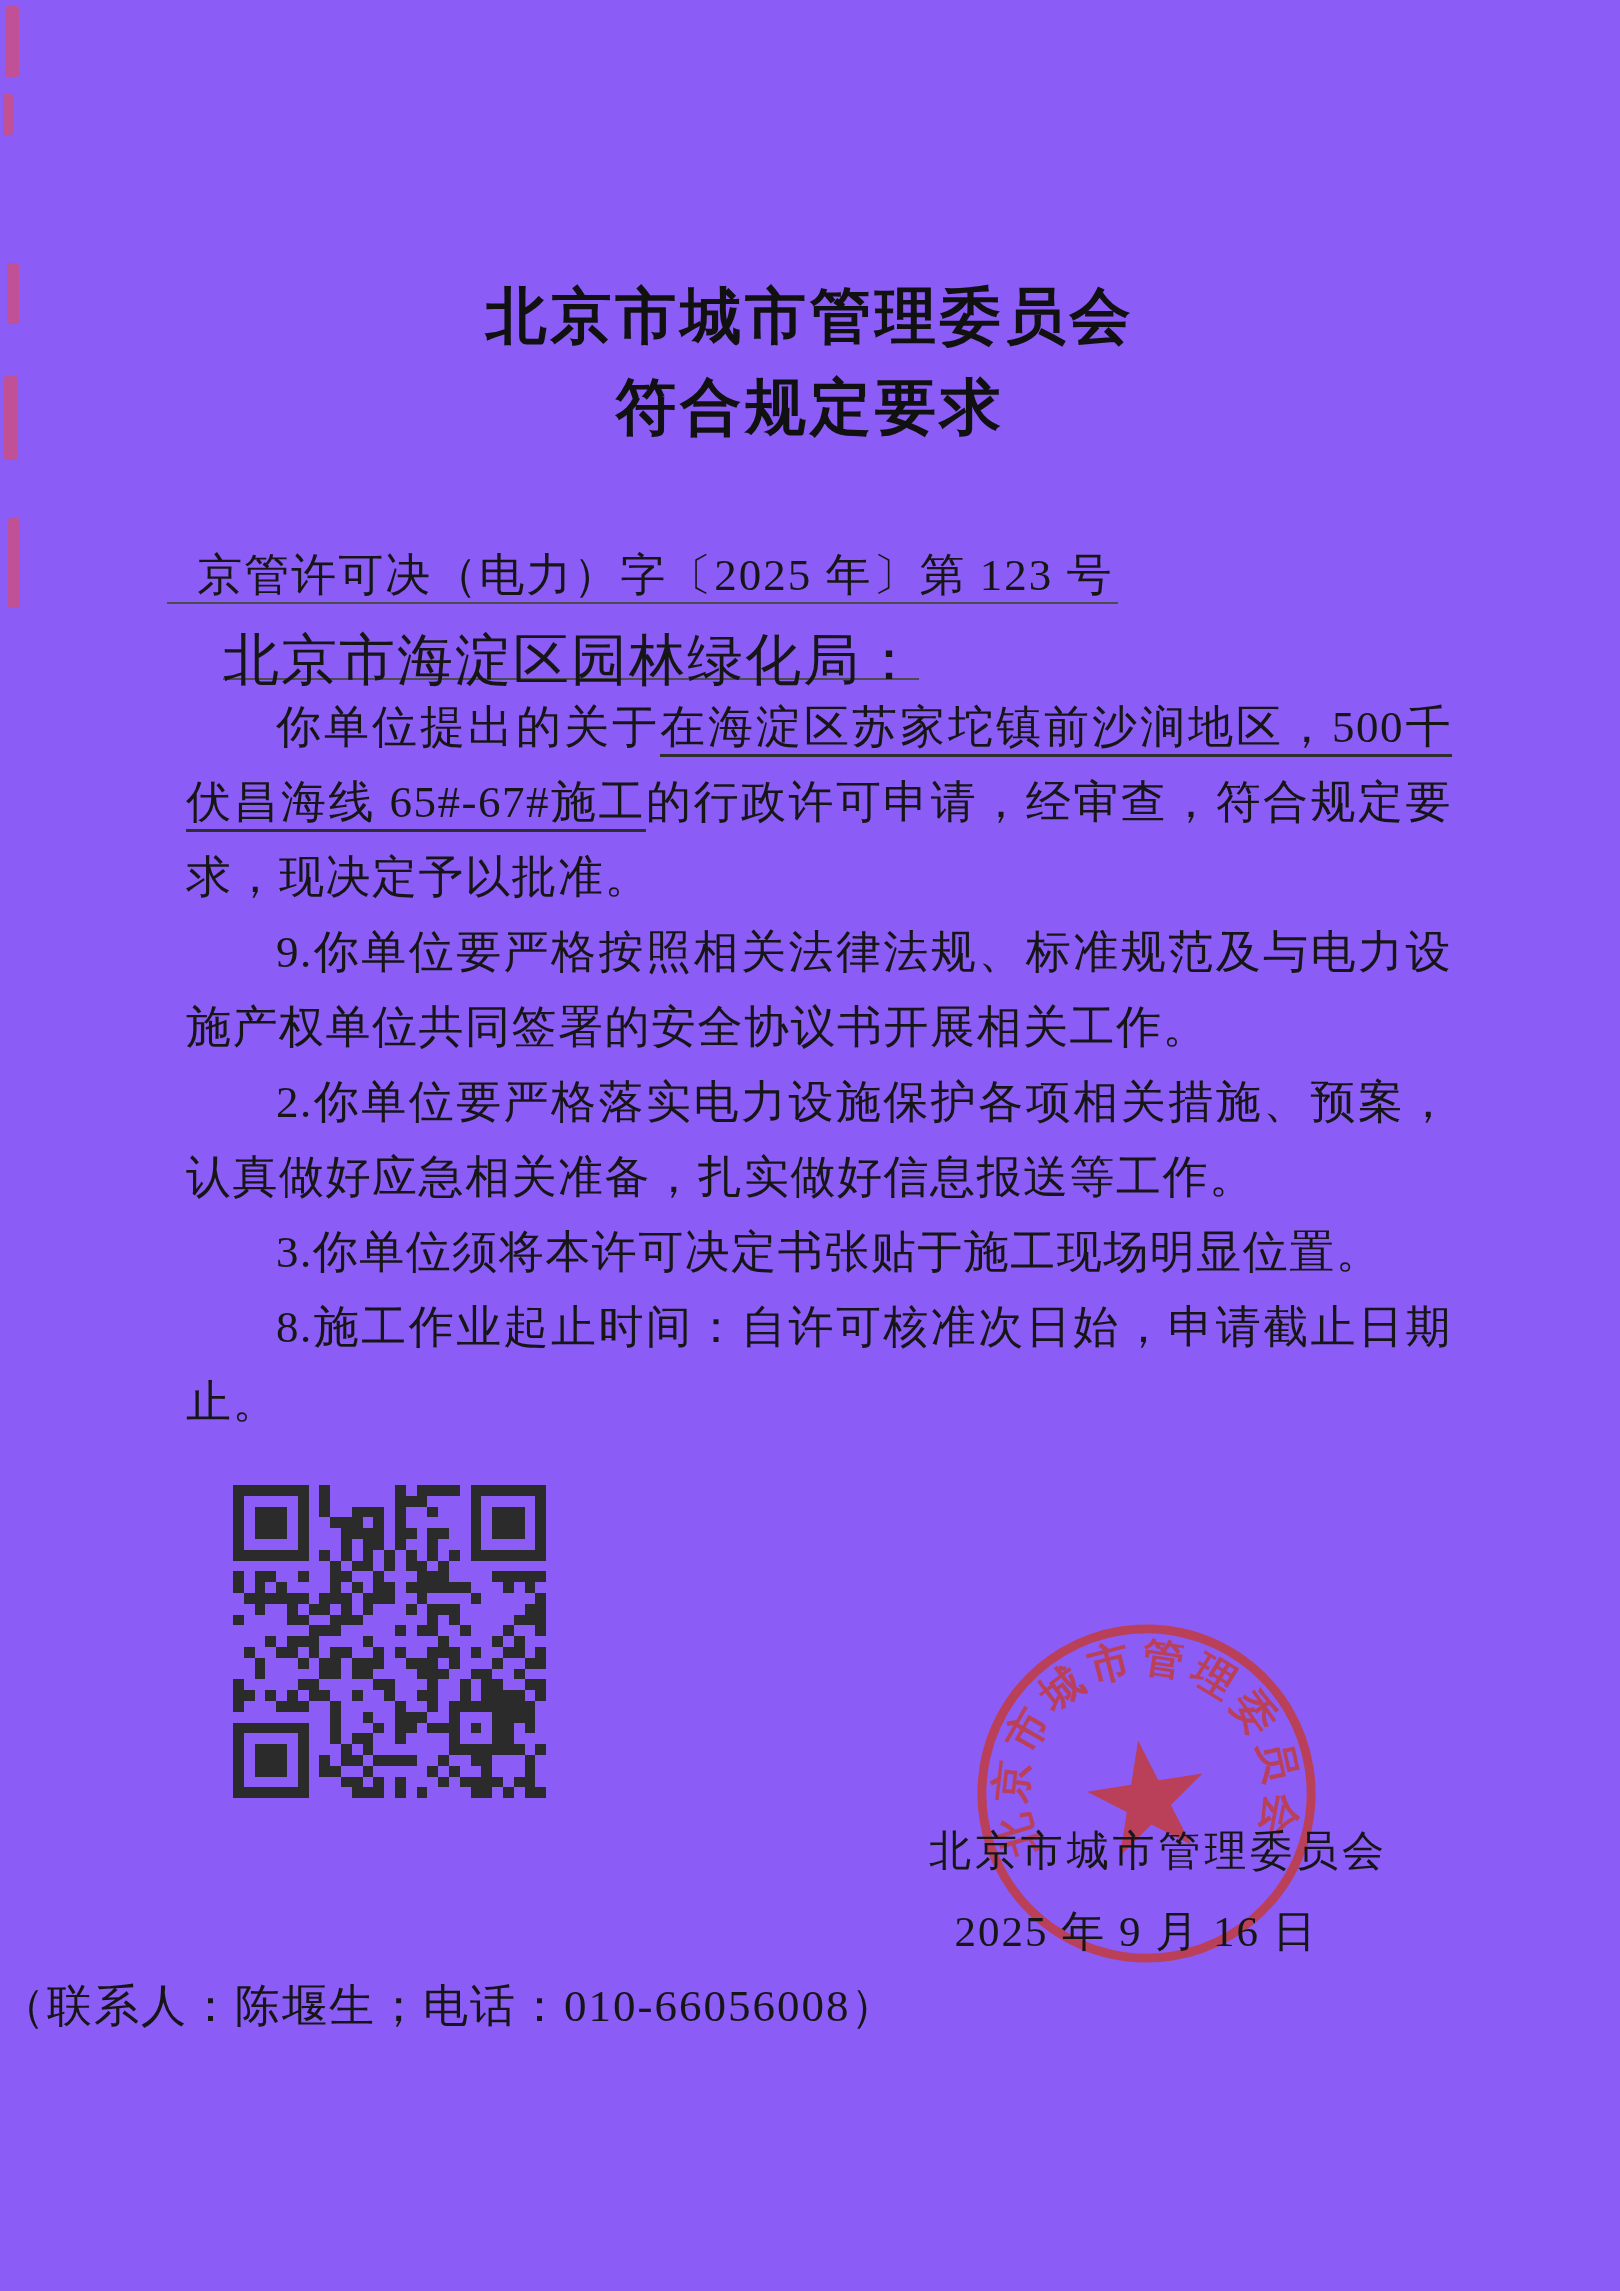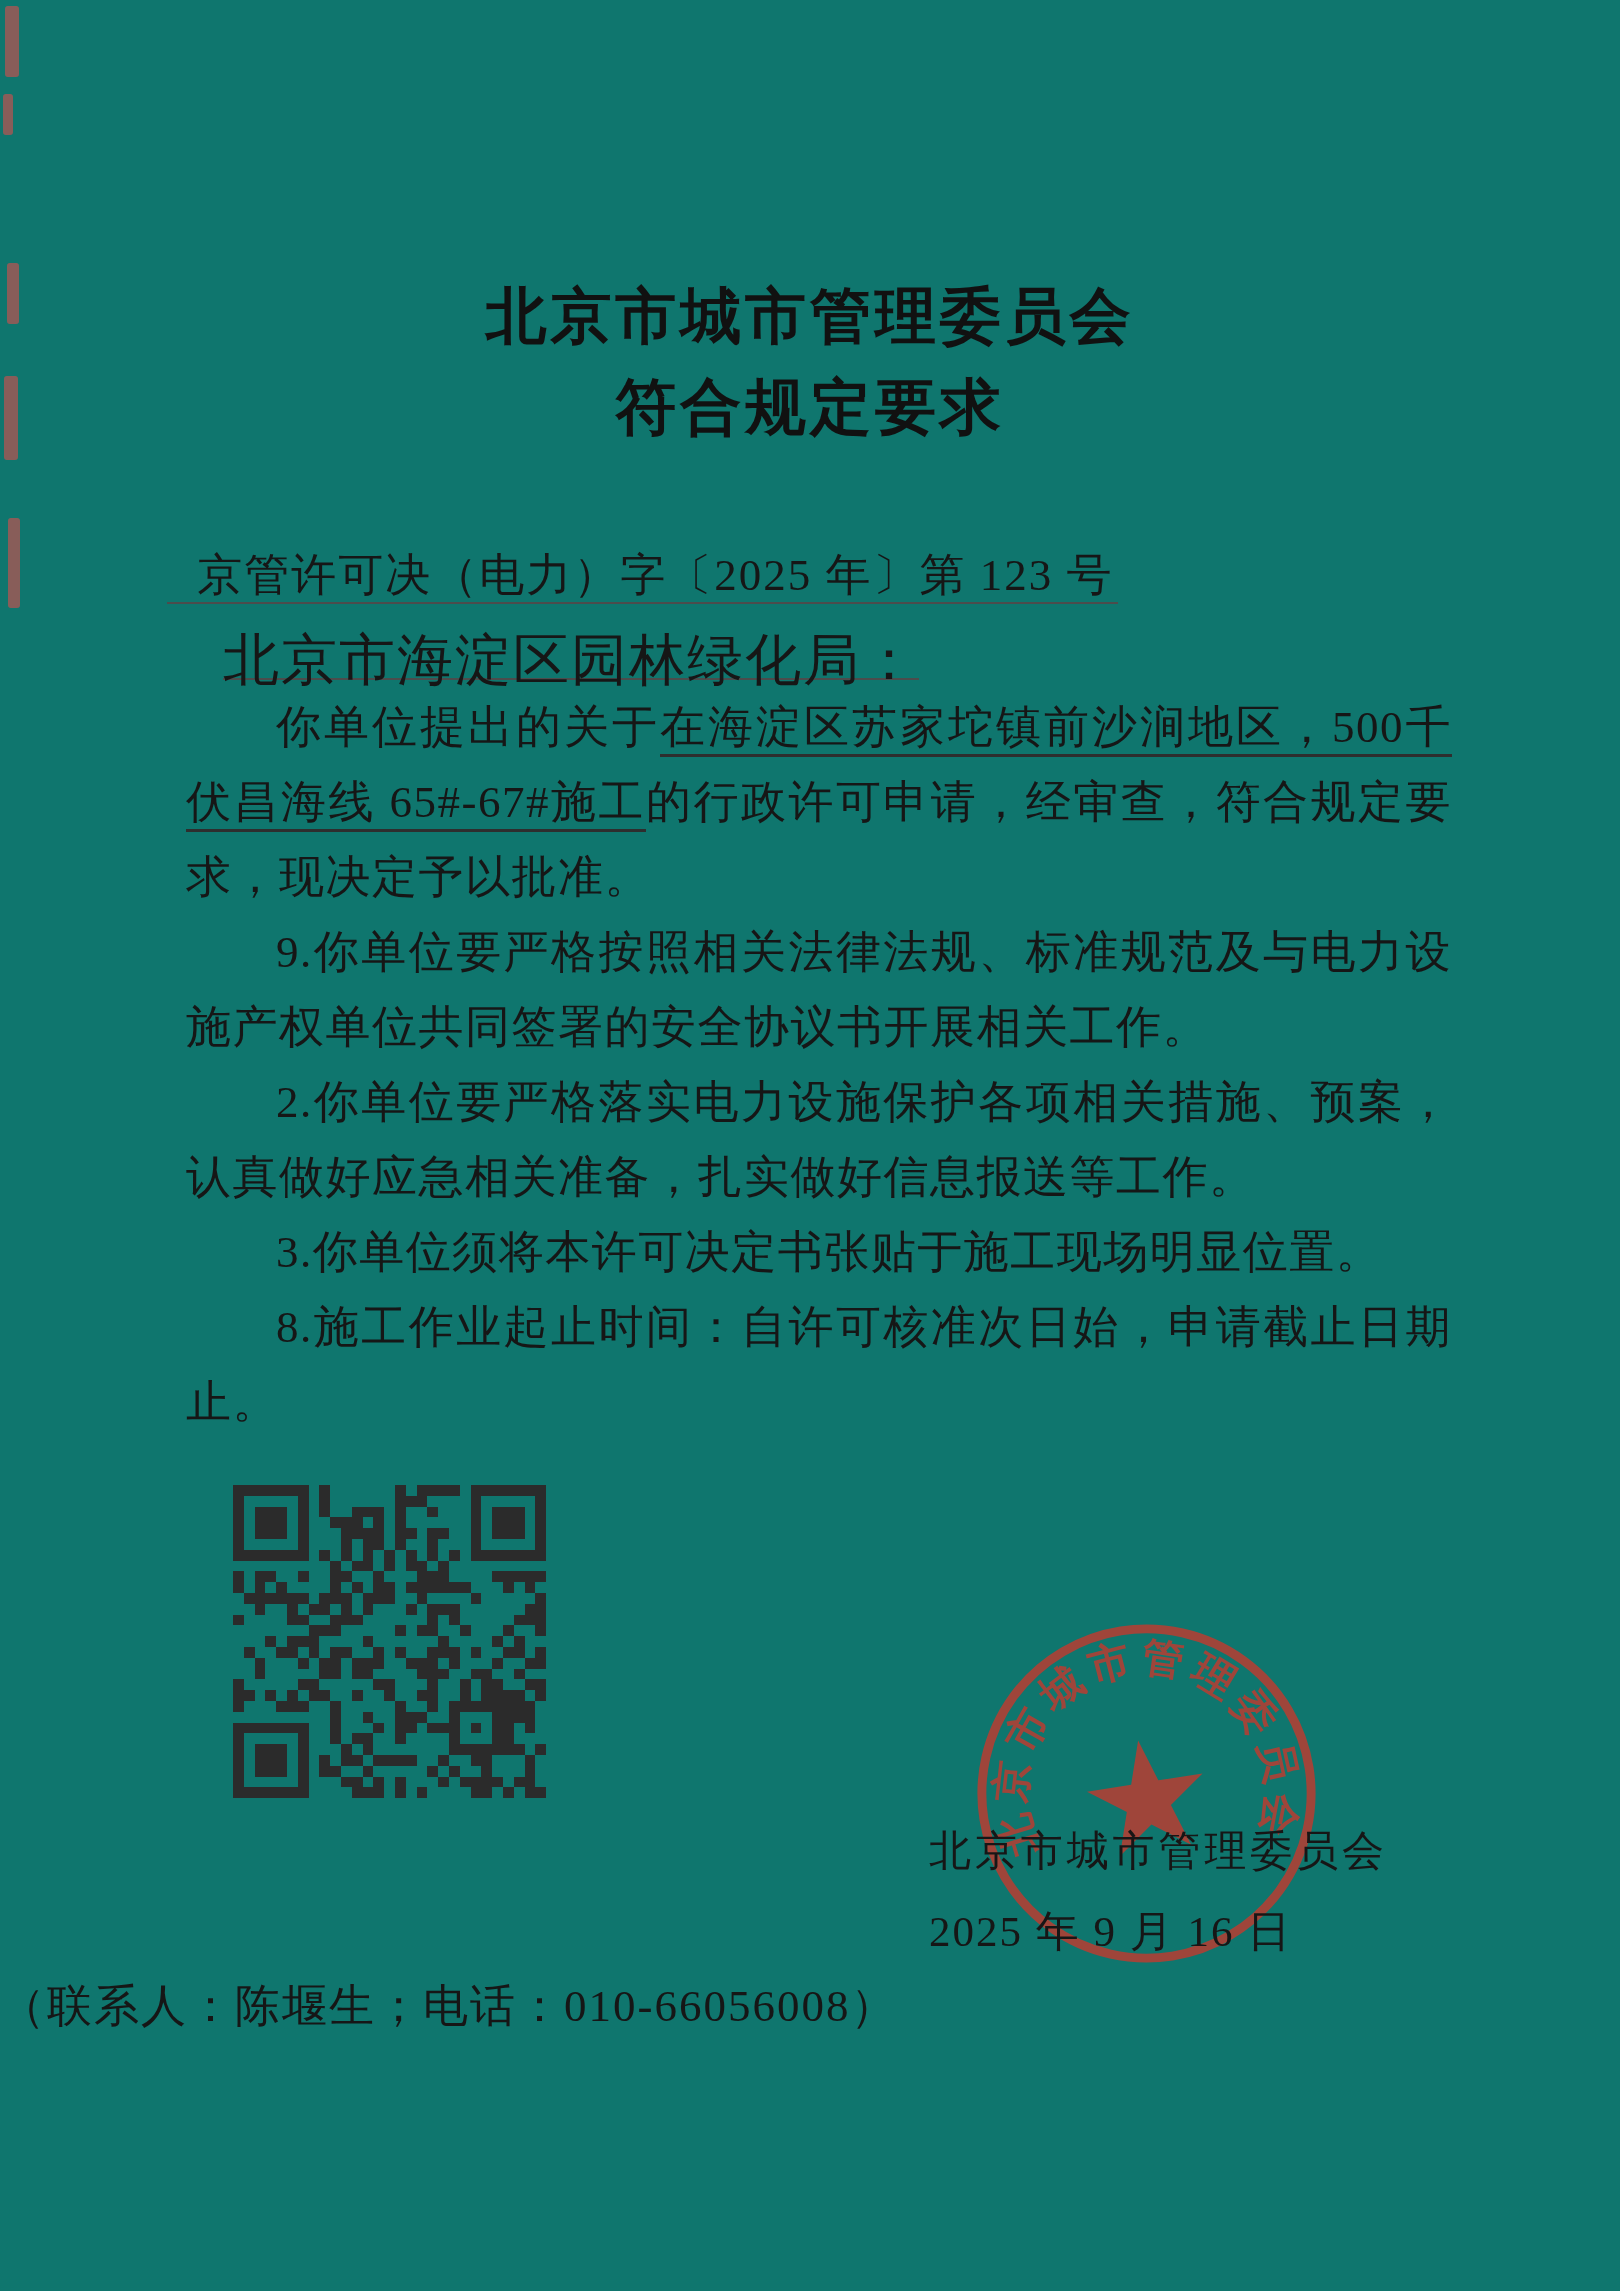--- a/index.html
+++ b/index.html
@@ -1,20 +1,20 @@
 <!DOCTYPE html>
 <html><head>
 <meta charset="utf-8">
 <style>
   html,body{margin:0;padding:0;background:#e8e8e8;}
   .page{
     position:relative;
     width:1620px;height:2292px;
     margin:0 auto;
-    background:#0f766e;
+    background:#8b5cf6;
     overflow:hidden;
     font-family:"Liberation Serif","DejaVu Serif",serif;
     color:#1b1b1b;
   }
   
   .edge-mark{position:absolute;background:rgba(236,72,72,.55);border-radius:2.9px;filter:blur(0.6px);}
 
   .title-block{
     position:absolute;top:271px;left:0;width:1620px;
     text-align:center;font-weight:700;font-size:61px;line-height:91px;
@@ -57,21 +57,21 @@
     opacity:.78;transform:rotate(-9deg);
     pointer-events:none;
   }
   .sig-org{
     position:absolute;top:1823px;left:929px;width:414px;
     font-size:42px;letter-spacing:3.9px;text-align:right;white-space:nowrap;
     color:#161616;
   }
   .sig-date{
     position:absolute;top:1903px;left:929px;width:414px;
-    font-size:43px;letter-spacing:2px;white-space:nowrap;
+    font-size:43px;letter-spacing:2px;text-align:center;white-space:nowrap;
     color:#161616;
   }
   .contact{
     position:absolute;top:1976px;left:0;width:1592px;
     font-size:45px;letter-spacing:2px;white-space:nowrap;
     color:#161616;
   }
 </style>
 </head>
 <body>

